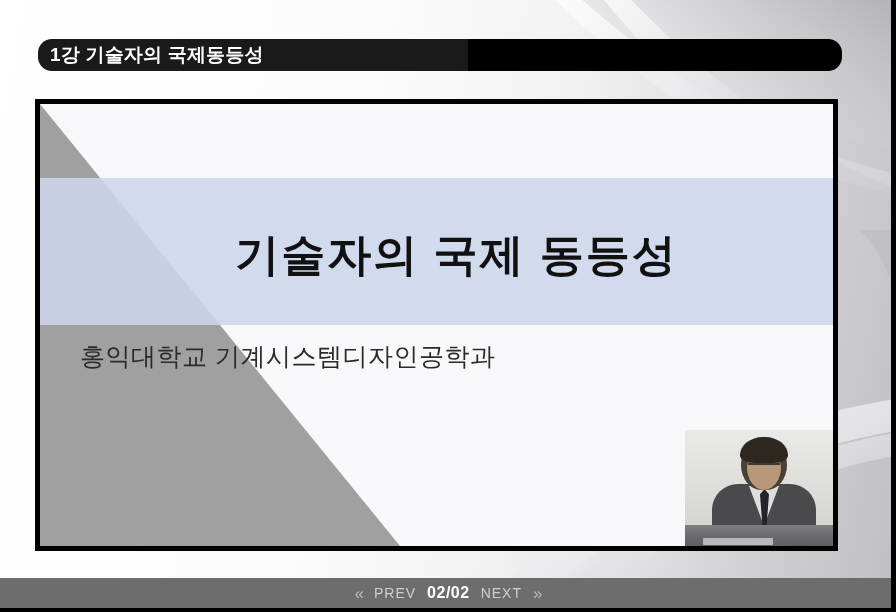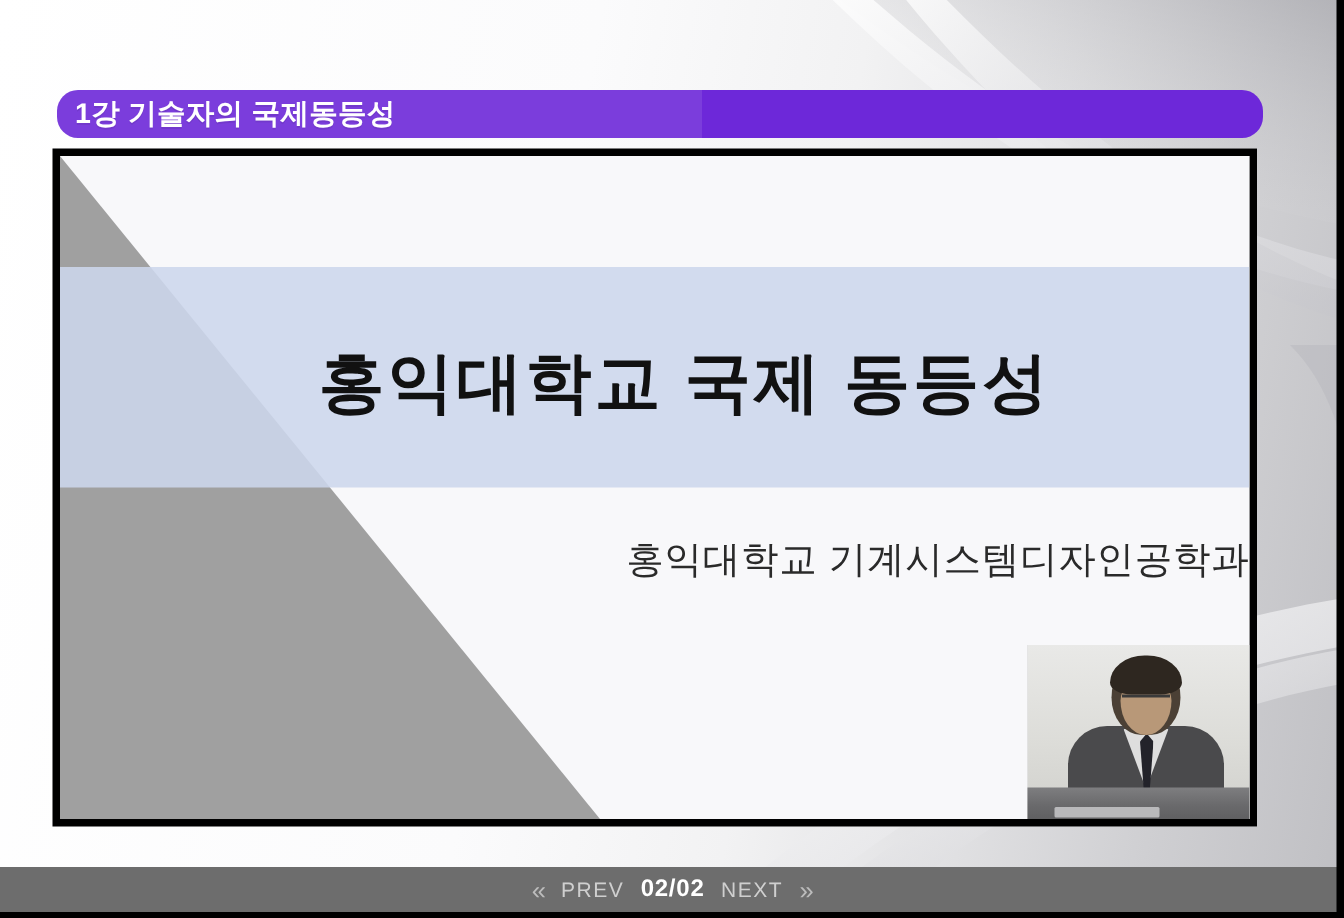--- a/index.html
+++ b/index.html
@@ -44,24 +44,24 @@
     position: absolute;
     top: 0; left: 0;
     width: 896px;
     height: 612px;
   }
 
   
   .header-bar {
     position: absolute;
     left: 38px;
-    top: 60px;
+    top: 39px;
     width: 804px;
     height: 32px;
-    background: #6d28d9;
+    background: #000000;
     box-sizing: border-box;
     z-index: 4;
     border-radius: 14px;
   }
   .header-bar .shade {
     position: absolute;
     left: 0; top: 0;
     width: 430px;
     height: 100%;
     background: rgba(255,255,255,0.10);
@@ -132,22 +132,22 @@
     color: #111111;
     letter-spacing: 2px;
     z-index: 3;
     padding-left: 40px;
     box-sizing: border-box;
   }
   .slide-subtitle {
     position: absolute;
     left: 0;
     right: 0;
-    top: 252px;
-    text-align: right;
+    top: 236px;
+    text-align: left;
     font-size: 25px;
     color: #2a2a2a;
     letter-spacing: 0.5px;
     z-index: 3;
     padding-left: 40px;
     box-sizing: border-box;
   }
   .slide-presenter {
     position: absolute;
     right: 96px;
@@ -360,21 +360,21 @@
     <div class="shade"></div>
     <div class="header-title">1강 기술자의 국제동등성</div>
   </div>
 
   <div class="slide-frame">
     <div class="slide-canvas">
 
       <div class="slide-triangle"></div>
       <div class="slide-band"></div>
 
-      <div class="slide-title">홍익대학교 국제 동등성</div>
+      <div class="slide-title">기술자의 국제 동등성</div>
 
       <div class="slide-subtitle">홍익대학교 기계시스템디자인공학과</div>
 
 
       <div class="video-overlay">
         <div class="vid-wall"></div>
         <div class="vid-body"></div>
         <div class="vid-shirt"></div>
         <div class="vid-tie"></div>
         <div class="vid-head"></div>

